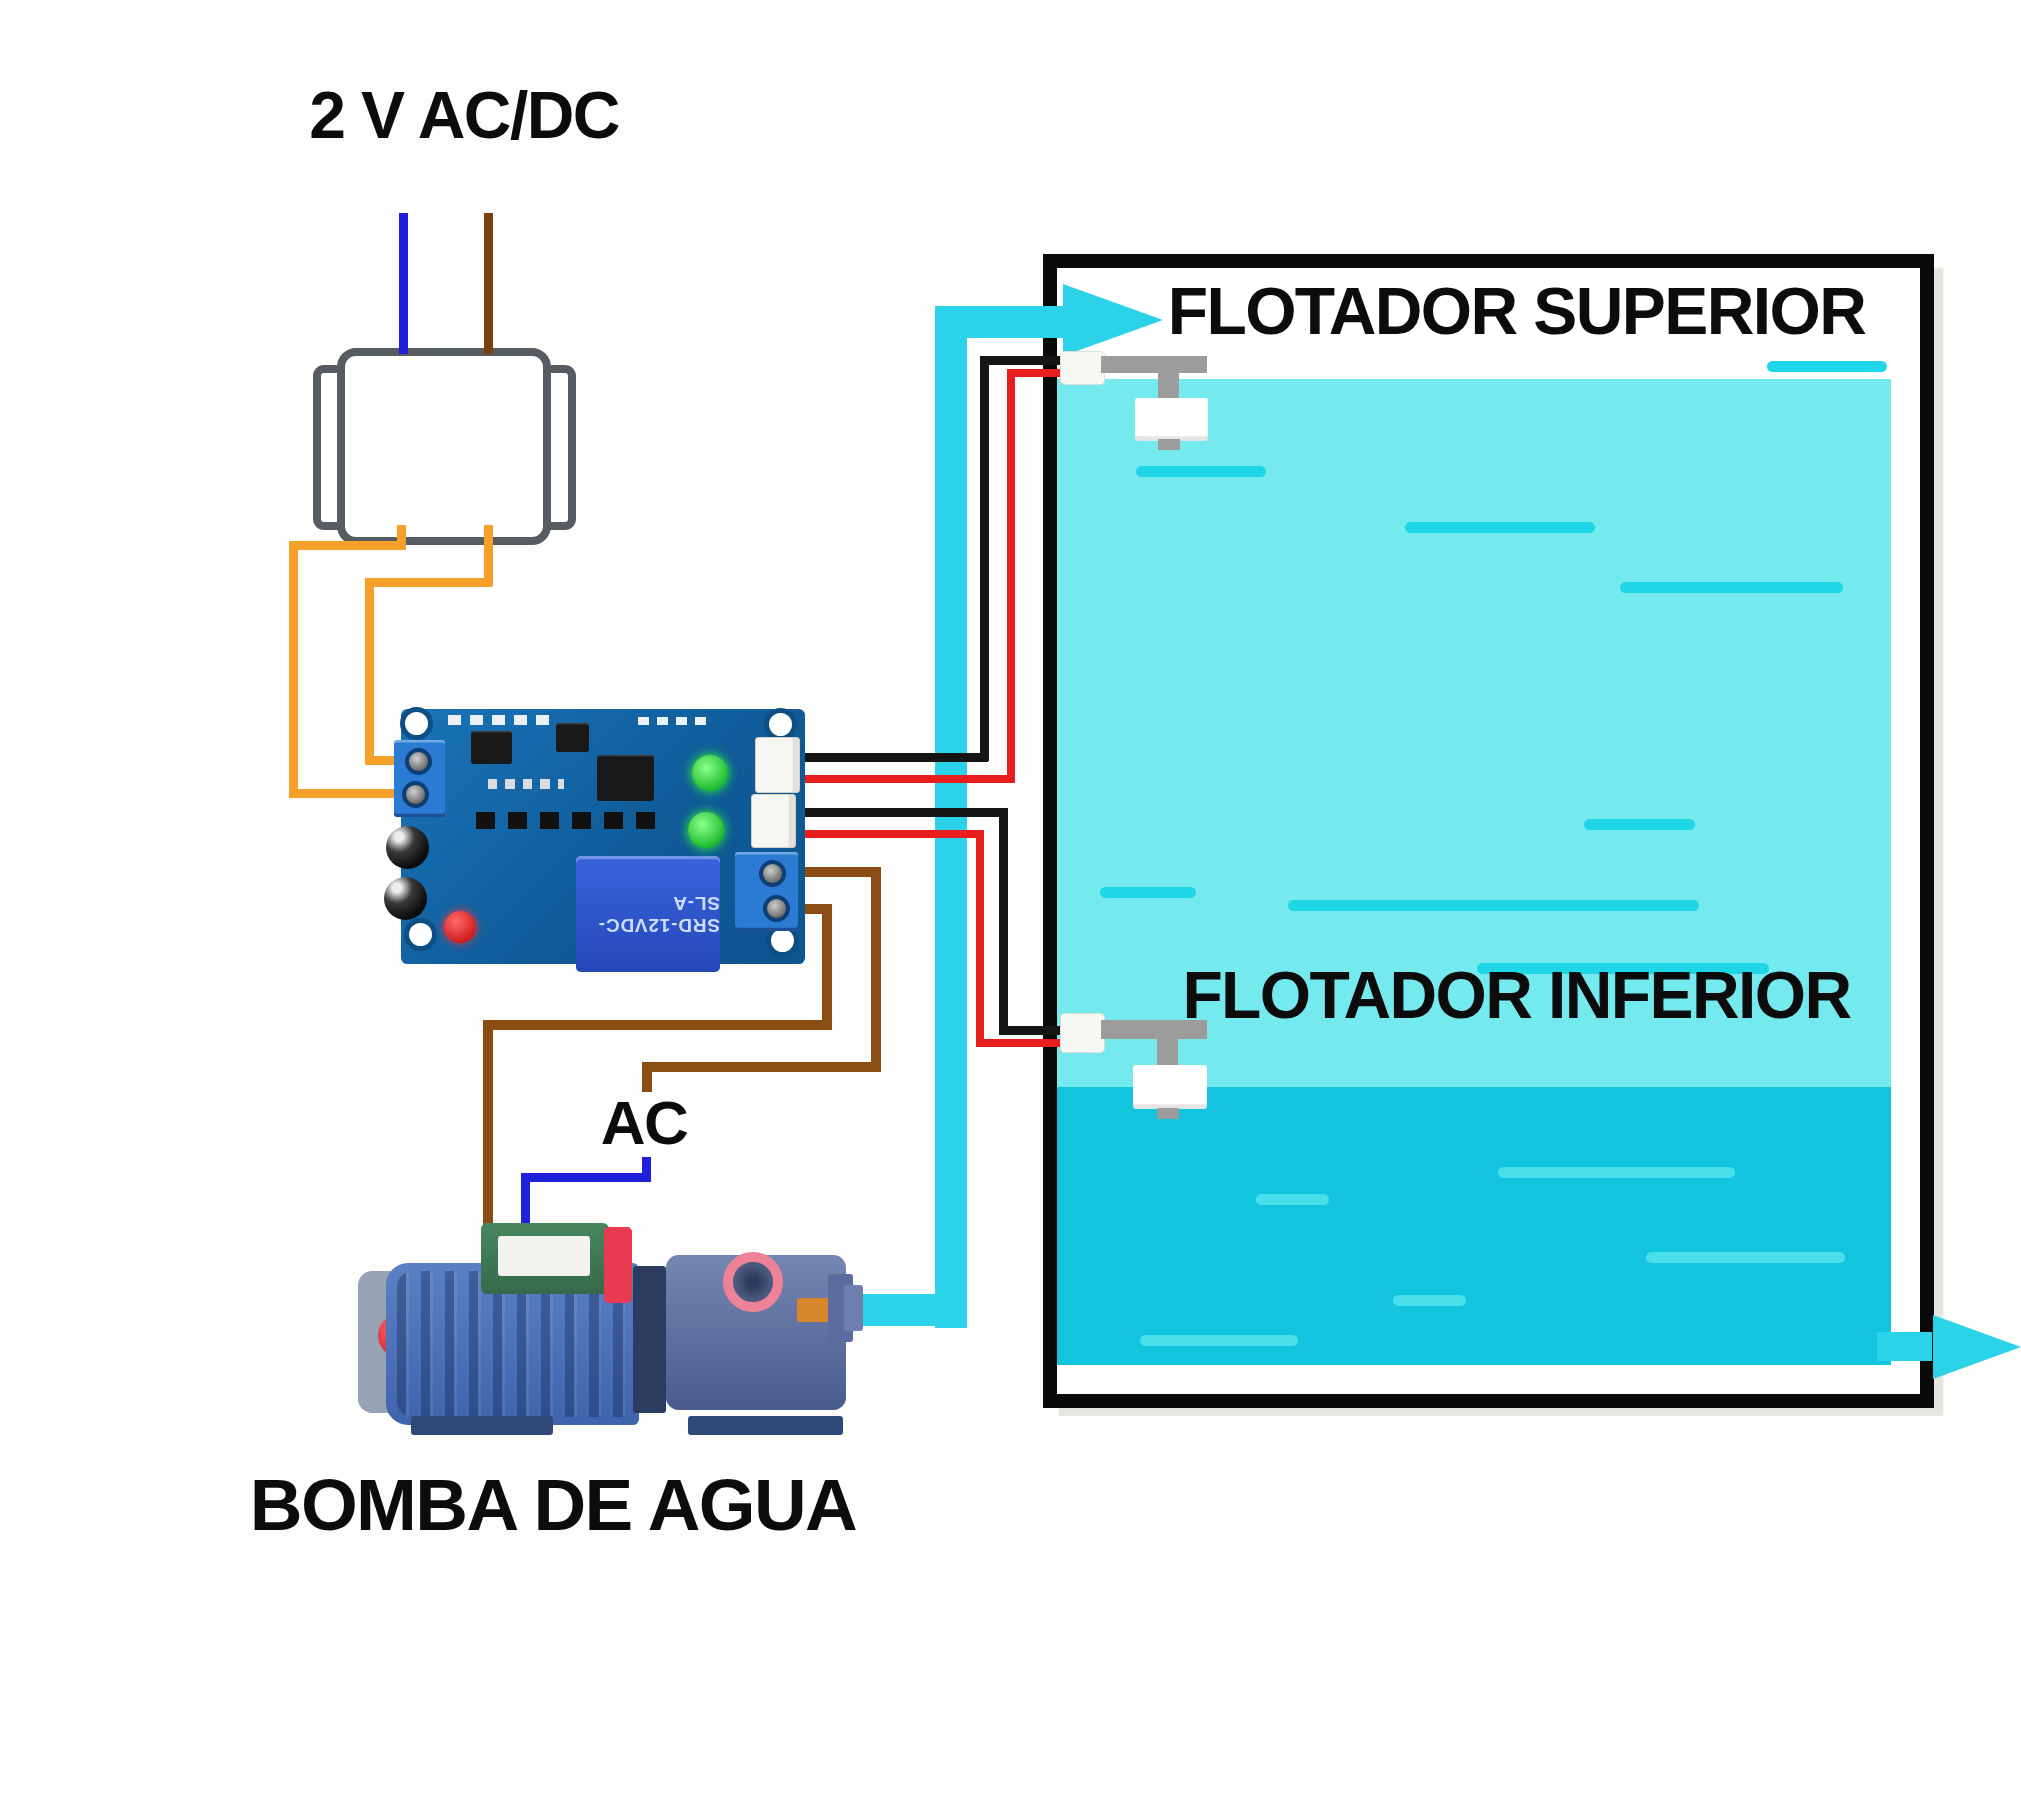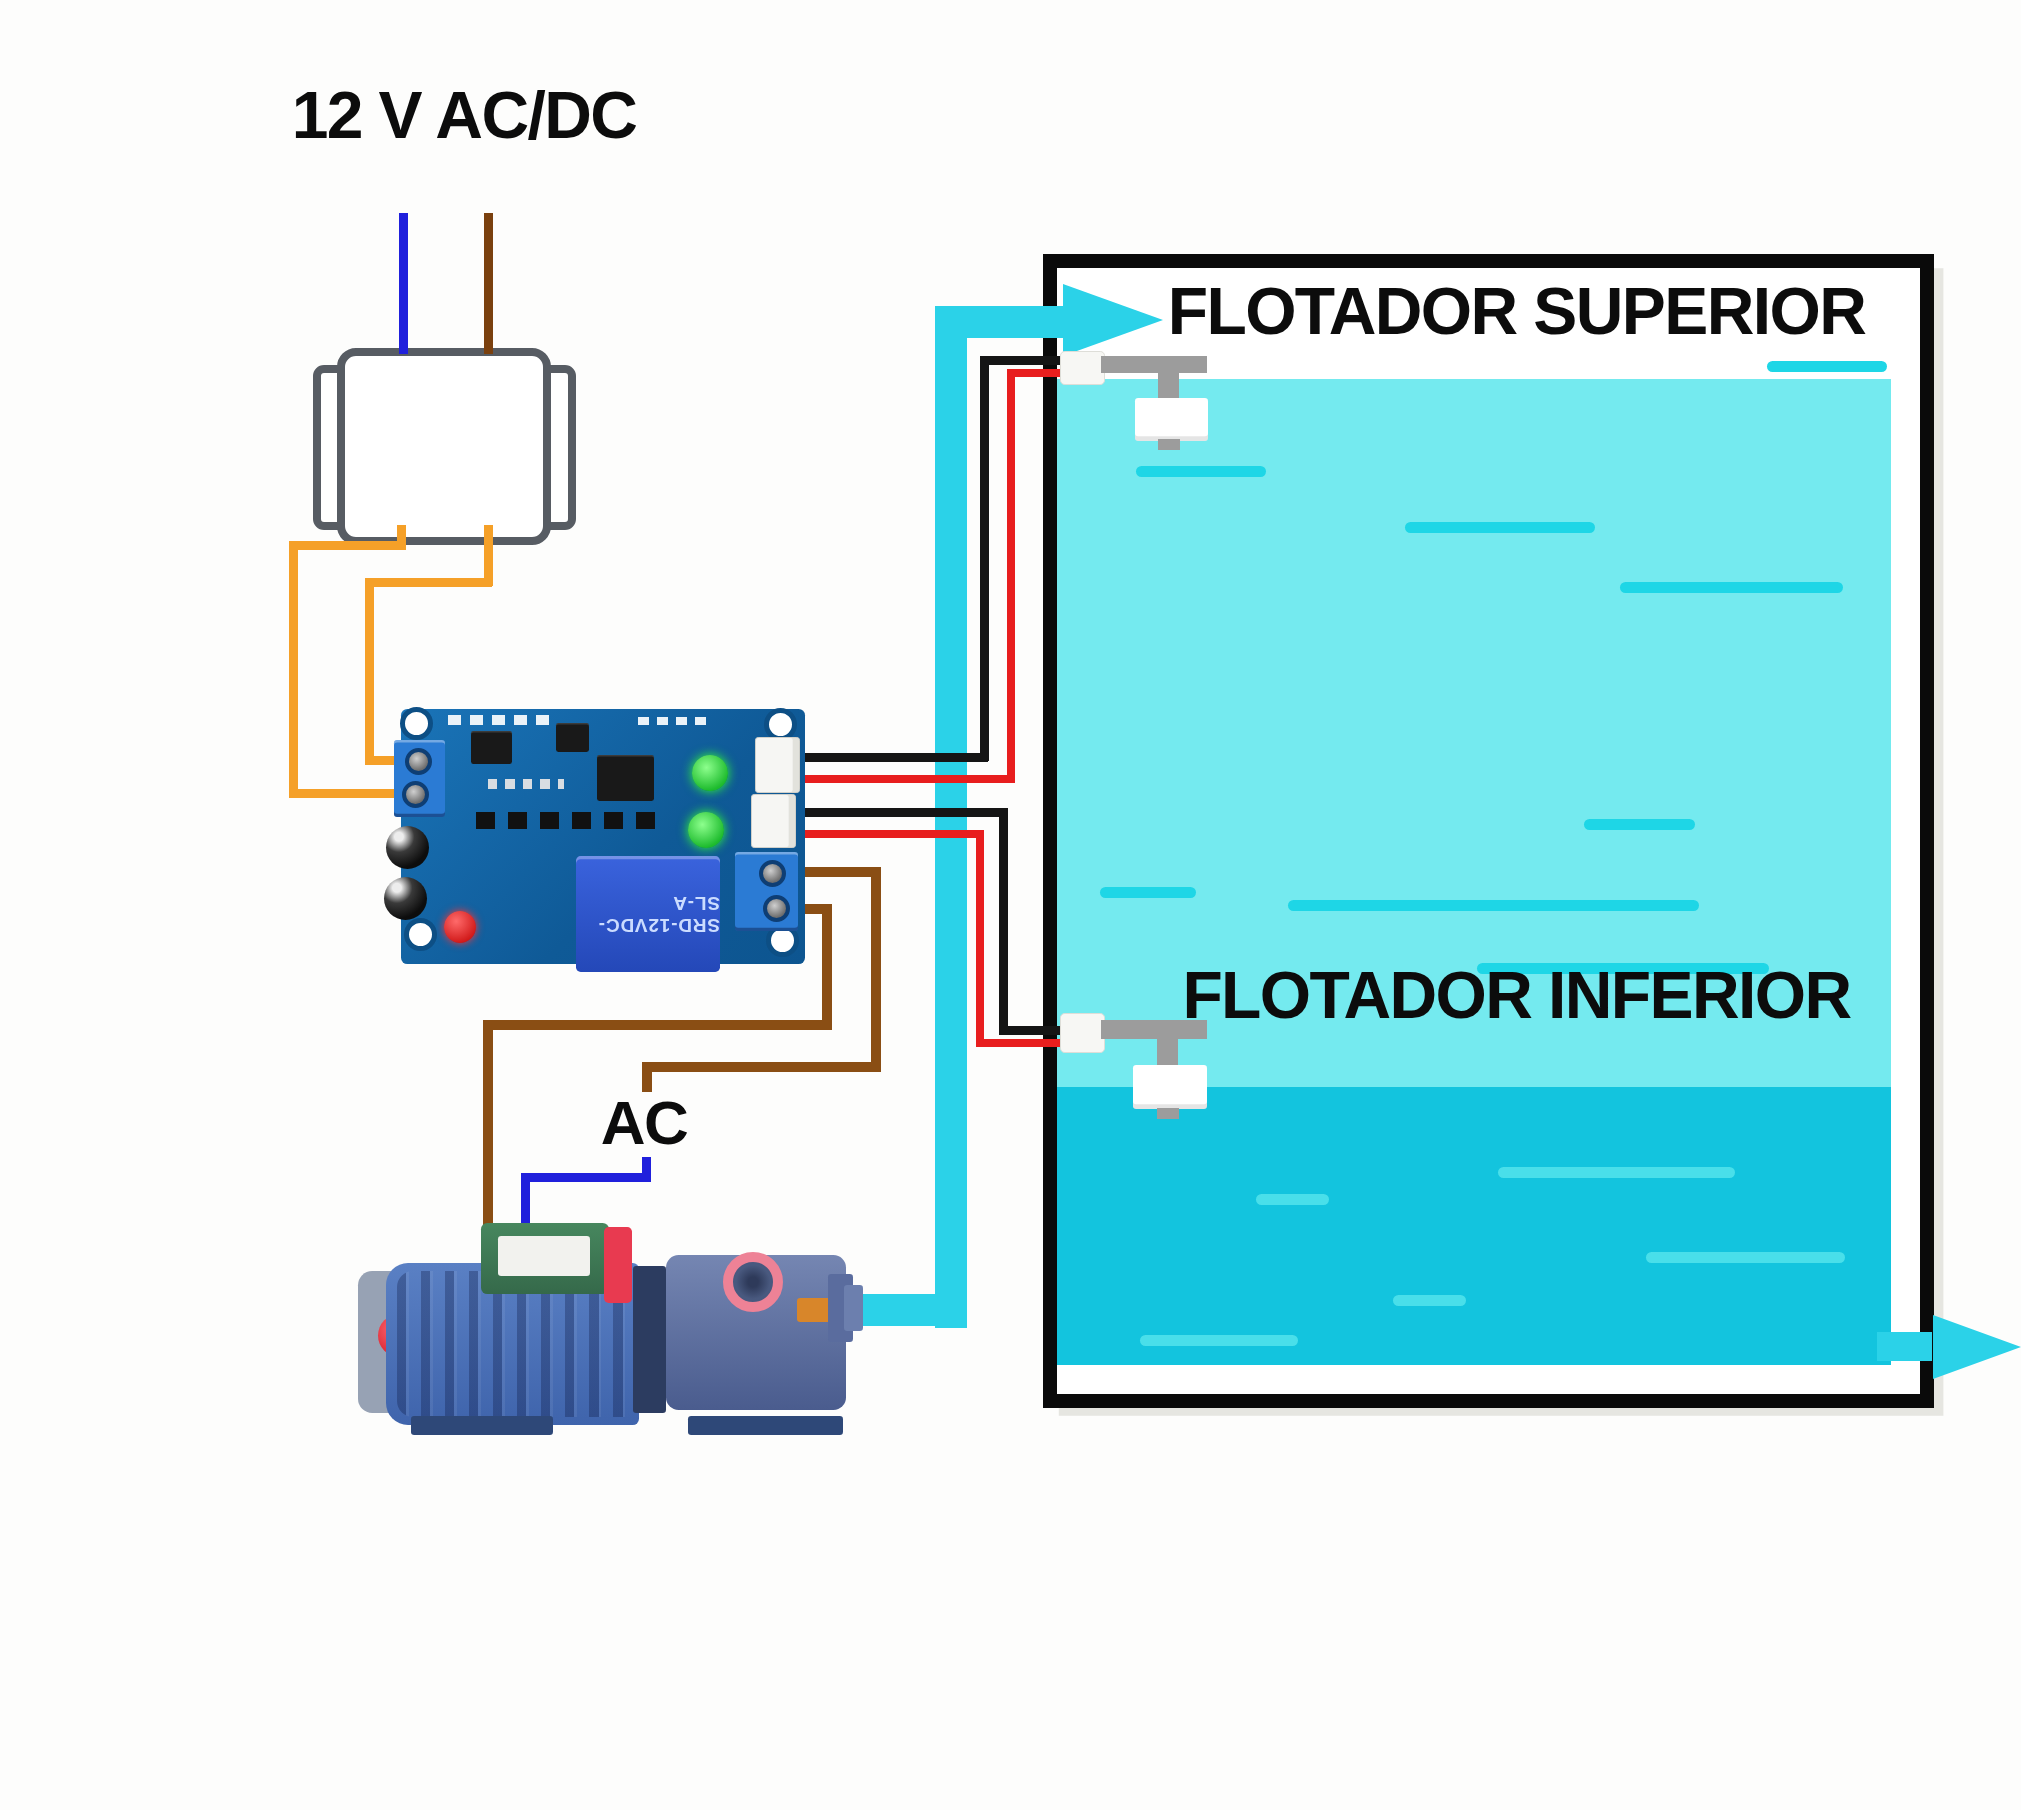--- a/index.html
+++ b/index.html
@@ -60,21 +60,21 @@
          box-shadow:inset -6.3px 0 #e2e2dc;}
   
   .pump{position:absolute;left:356px;top:1217px;width:506px;height:225px;z-index:6;}
   .lbl-big{font-size:66px;}
 </style>
 </head>
 <body>
 
 <div id="stage">
 
-  <div class="lbl lbl-big" style="left:0;top:82px;width:928px;">12 V AC/DC</div>
+  <div class="lbl lbl-big" style="left:0;top:82px;width:928px;">2 V AC/DC</div>
 
   <div class="wire w-blue" style="left:399px;top:213px;width:8.7px;height:141px;z-index:5;"></div>
   <div class="wire w-brown-d" style="left:484px;top:213px;width:8.7px;height:141px;z-index:5;"></div>
 
   <div class="xf-tab" style="left:313px;top:365px;"></div>
   <div class="xf-tab" style="left:532px;top:365px;"></div>
   <div class="xf-body"></div>
 
   <div class="wire w-orange" style="left:397px;top:525px;width:8.7px;height:24.5px;z-index:5;"></div>
   <div class="wire w-orange" style="left:289px;top:541px;width:116px;height:8.7px;z-index:5;"></div>
@@ -211,15 +211,16 @@
     <div class="abs" style="left:277px;top:49px;width:33px;height:147px;background:#2c3c60;border-radius:3.2px;"></div>
     <div class="abs" style="left:310px;top:38px;width:180px;height:155px;background:linear-gradient(180deg,#7586b2,#4a5c8e);border-radius:12.6px;"></div>
     <div class="abs" style="left:367px;top:35px;width:60px;height:60px;border-radius:50%;border:10.3px solid #ee8296;background:radial-gradient(circle at 50% 50%,#2e3a5a 18%,#49597f 60%);box-sizing:border-box;"></div>
     <div class="abs" style="left:441px;top:81px;width:40px;height:24px;background:#d8862a;border-radius:3.2px;"></div>
     <div class="abs" style="left:472px;top:57px;width:25px;height:68px;background:#5a6c9e;border-radius:3.2px;"></div>
     <div class="abs" style="left:488px;top:68px;width:19px;height:46px;background:#6c7fae;border-radius:3.2px;"></div>
     <div class="abs" style="left:55px;top:199px;width:142px;height:19px;background:#2e4878;border-radius:3.2px;"></div>
     <div class="abs" style="left:332px;top:199px;width:155px;height:19px;background:#2e4878;border-radius:3.2px;"></div>
   </div>
 
+  <div class="lbl" style="left:154px;top:1468px;width:798px;font-size:73px;z-index:7;">BOMBA DE AGUA</div>
 
 </div>
 
 
 </body></html>

